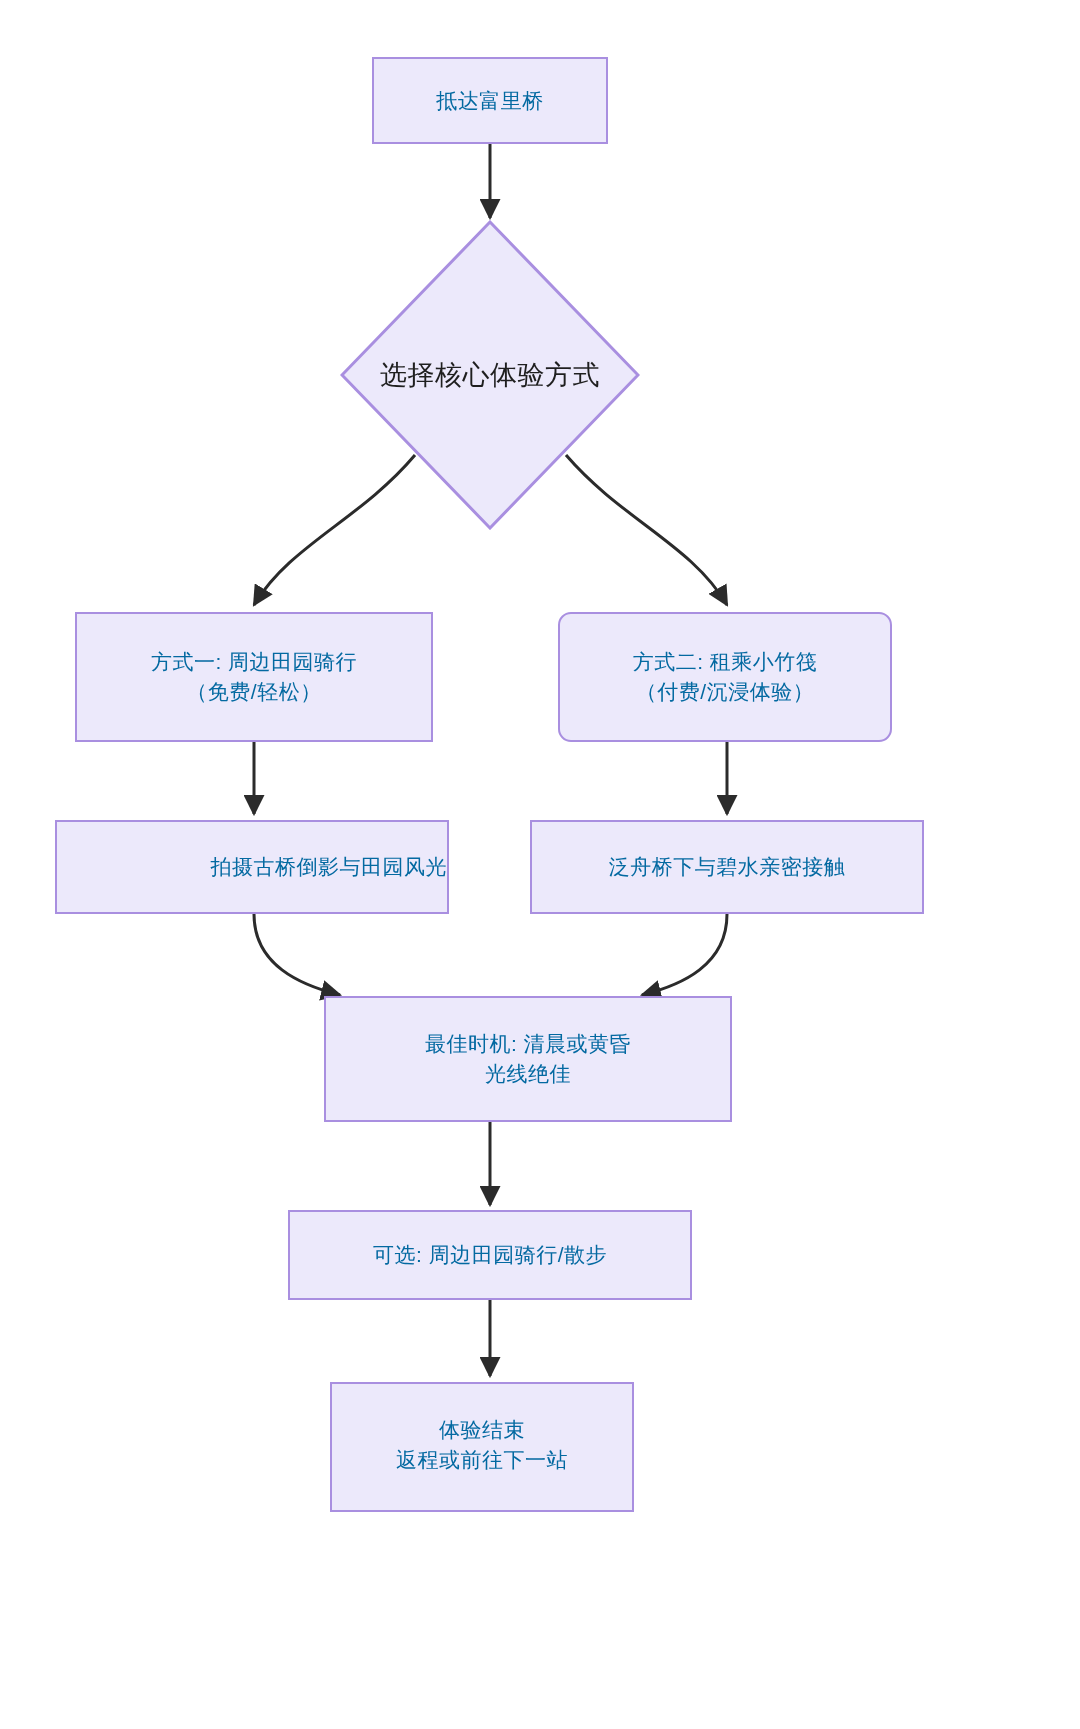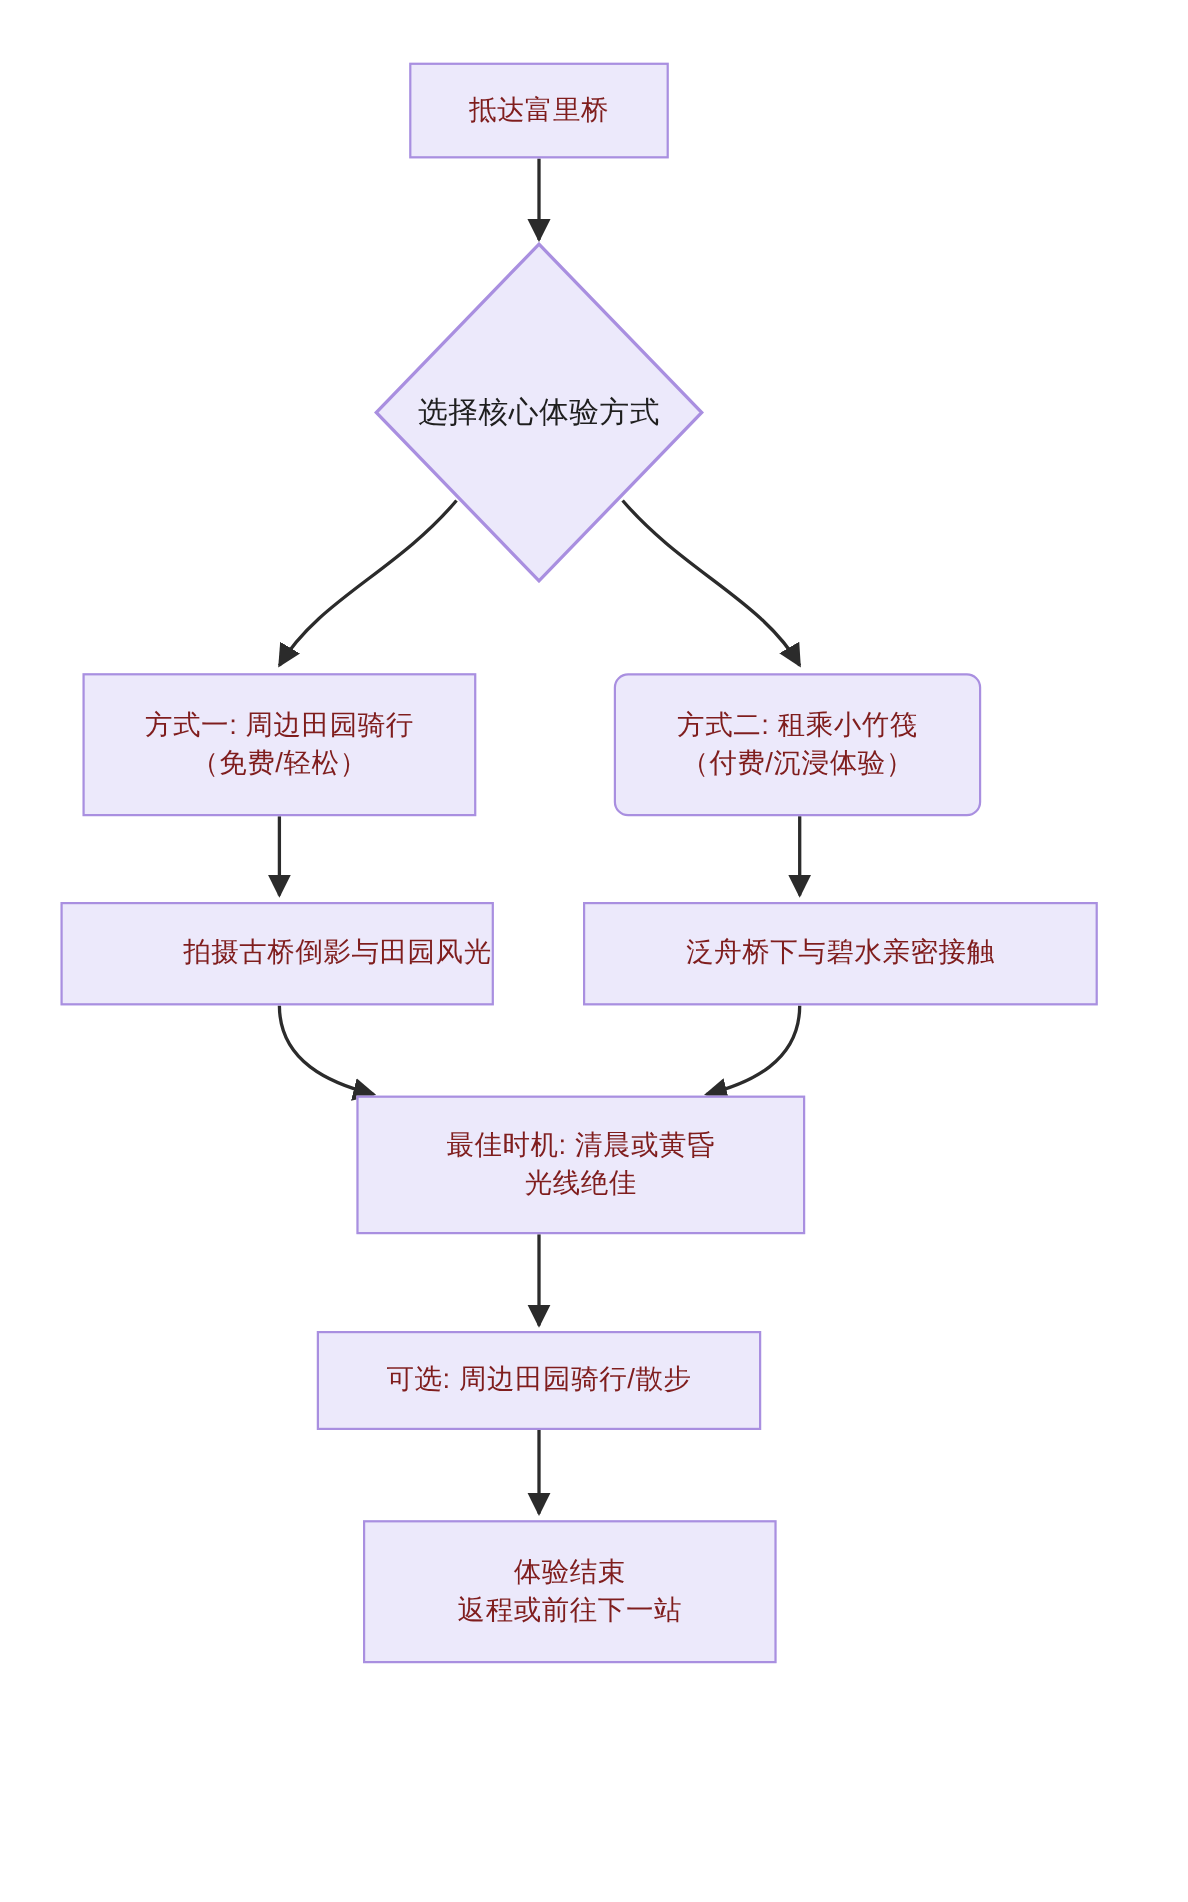--- a/index.html
+++ b/index.html
@@ -31,22 +31,22 @@
   }
   .node {
     position: absolute;
     box-sizing: border-box;
     background: #ece9fb;
     border: 2px solid #a98fe0;
     display: flex;
     align-items: center;
     justify-content: center;
     text-align: center;
-    color: #7f1d1d;
-    font-size: 25px;
+    color: #0369a1;
+    font-size: 21px;
     line-height: 1.42;
     letter-spacing: 0.5px;
     white-space: pre-line;
   }
   .node-diamond {
     position: absolute;
     box-sizing: border-box;
     display: flex;
     align-items: center;
     justify-content: center;
@@ -118,31 +118,31 @@
 
   <div class="node" style="left:558px; top:612px; width:334px; height:130px;border-radius:13px;">
     <span>方式二: 租乘小竹筏
 （付费/沉浸体验）</span>
   </div>
 
   <div class="node" style="left:55px; top:820px; width:394px; height:94px;justify-content:flex-end;">
     <span>拍摄古桥倒影与田园风光</span>
   </div>
 
-  <div class="node" style="left:530px; top:820px; width:468px; height:94px;">
+  <div class="node" style="left:530px; top:820px; width:394px; height:94px;">
     <span>泛舟桥下与碧水亲密接触</span>
   </div>
 
   <div class="node" style="left:312px; top:996px; width:408px; height:126px;margin-left:12px;">
     <span>最佳时机: 清晨或黄昏
 光线绝佳</span>
   </div>
 
   <div class="node" style="left:288px; top:1210px; width:404px; height:90px;">
     <span>可选: 周边田园骑行/散步</span>
   </div>
 
-  <div class="node" style="left:330px; top:1382px; width:376px; height:130px;">
+  <div class="node" style="left:330px; top:1382px; width:304px; height:130px;font-family:Liberation Mono, monospace;">
     <span>体验结束
 返程或前往下一站</span>
   </div>
 
 </div>
 
 </body></html>

